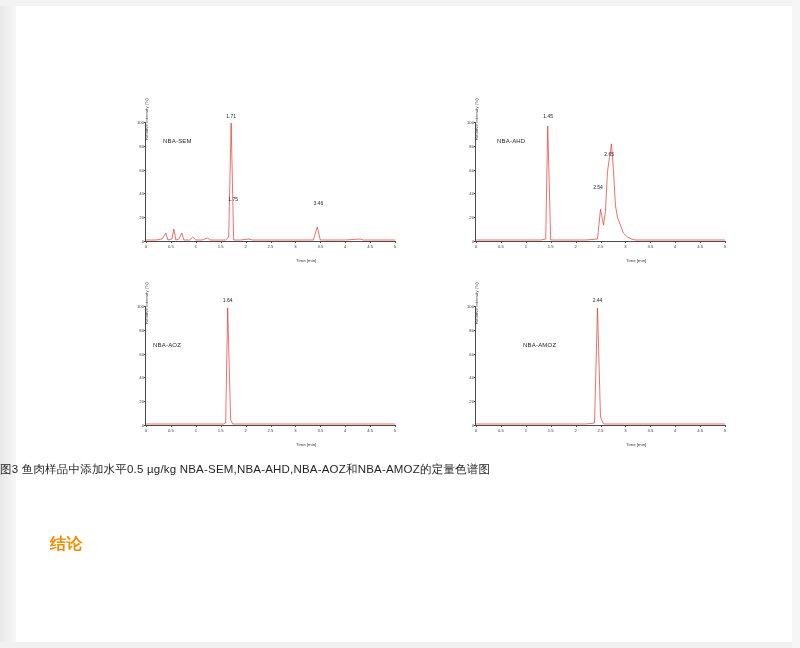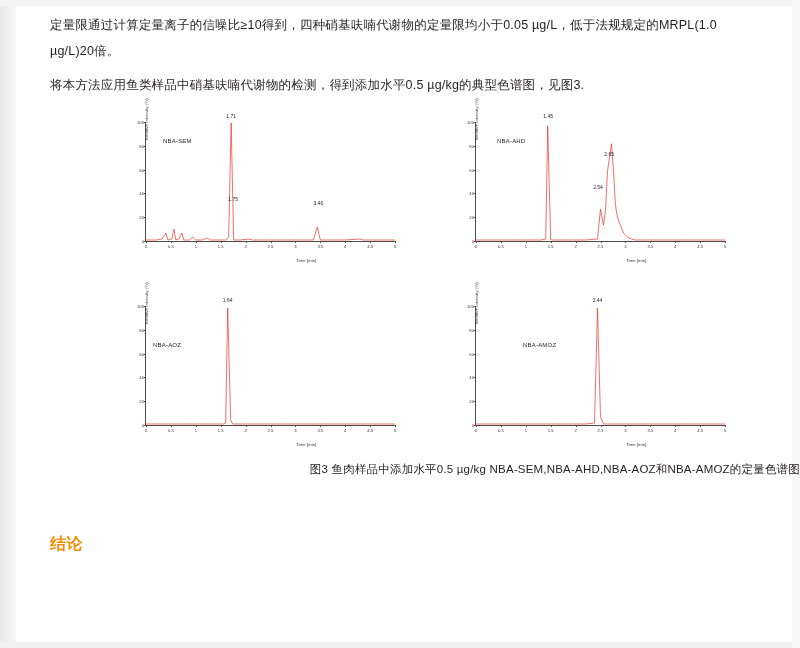--- a/index.html
+++ b/index.html
@@ -138,21 +138,21 @@
     font-size: 5px;
     color: #231f20;
     transform: translateX(-50%);
     white-space: nowrap;
   }
   .fig-caption {
     position: absolute;
     left: 0;
     top: 462px;
     width: 800px;
-    text-align: right;
+    text-align: left;
     font-size: 11.5px;
     color: #231f20;
     letter-spacing: 0.2px;
   }
   .section-title {
     position: absolute;
     left: 50px;
     top: 534px;
     font-size: 16px;
     font-weight: bold;
@@ -201,22 +201,20 @@
 </head>
 <body>
 
 <div class="page">
 
   <div class="edge-left"></div>
   <div class="edge-top"></div>
   <div class="edge-bottom"></div>
   <div class="edge-right"></div>
 
-  <p class="para p1">定量限通过计算定量离子的信噪比≥10得到，四种硝基呋喃代谢物的定量限均小于0.05 µg/L，低于法规规定的MRPL(1.0 µg/L)20倍。</p>
-  <p class="para p2">将本方法应用鱼类样品中硝基呋喃代谢物的检测，得到添加水平0.5 µg/kg的典型色谱图，见图3.</p>
 
   <div class="figure-area">
 
     <div class="chart chart-tl">
       <div class="plot">
         <span class="ylabel">Relative Intensity (%)</span>
         <span class="xlabel">Time [min]</span>
 
         <span class="ytick" style="top:100%">0</span>
         <span class="ytick" style="top:80%">20</span>

